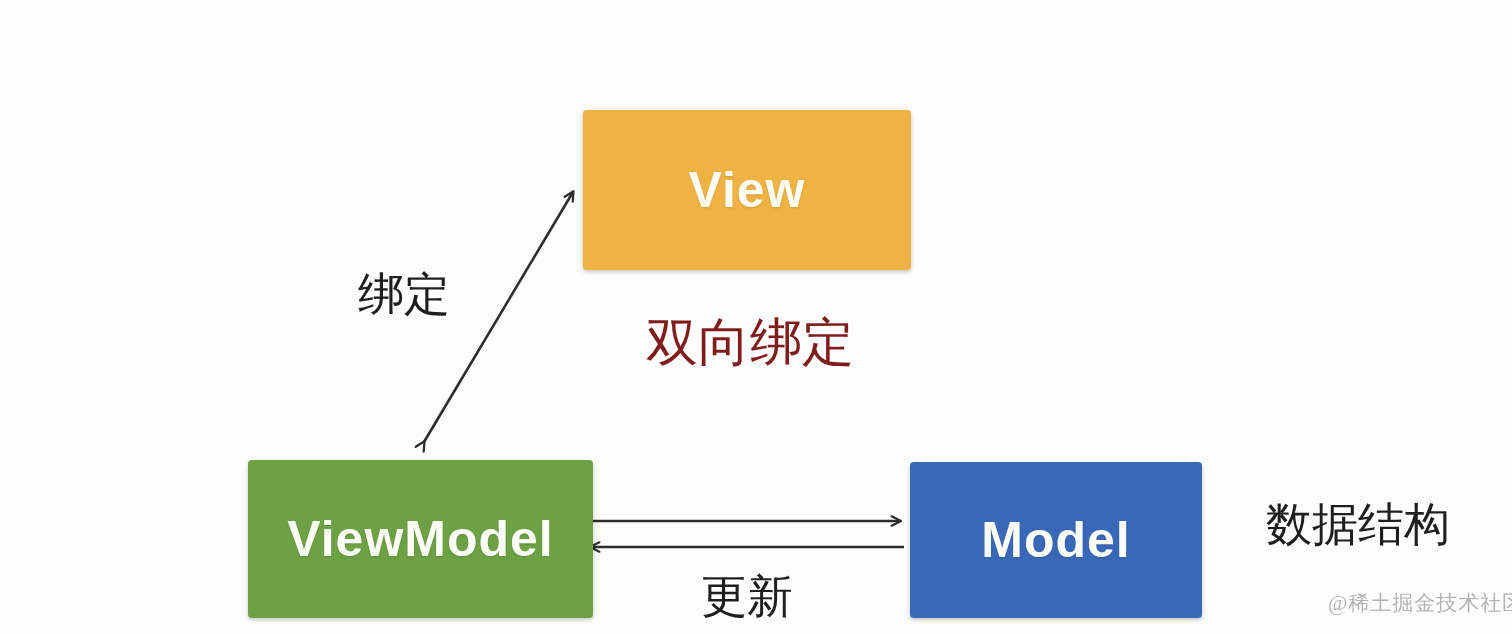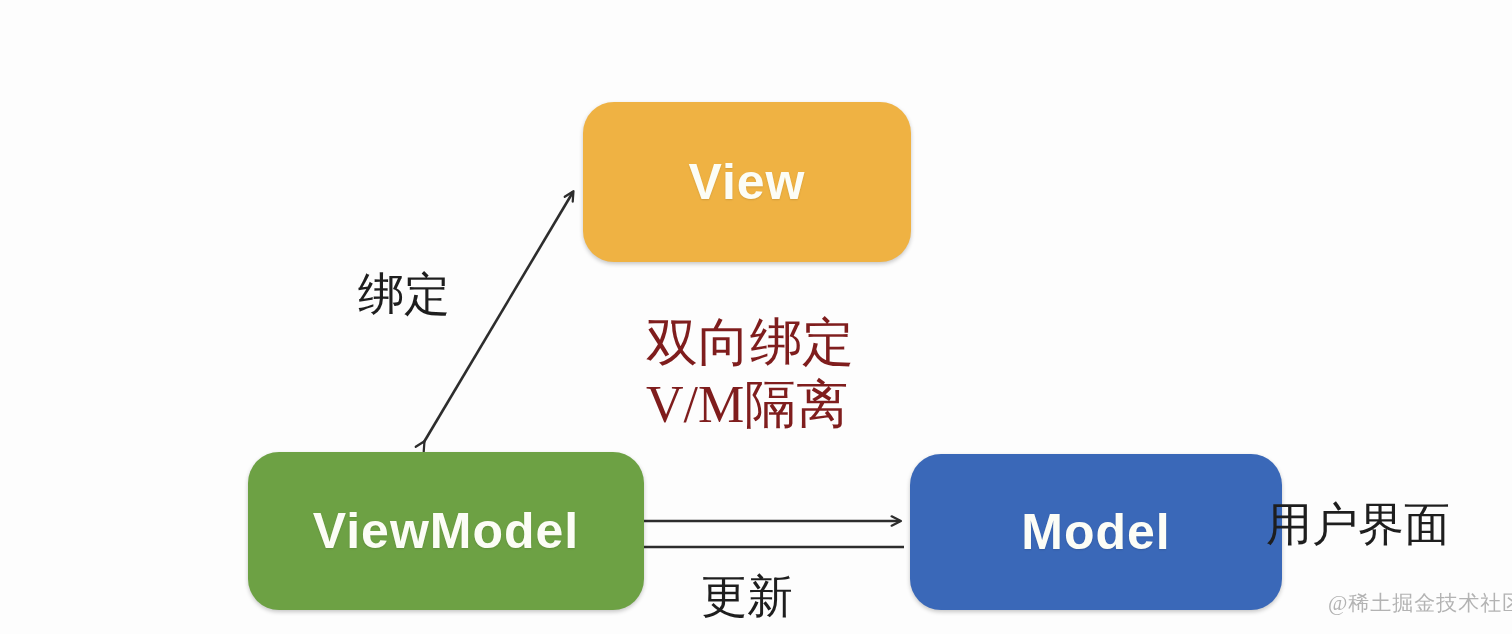--- a/index.html
+++ b/index.html
@@ -17,37 +17,38 @@
   }
   .arrows-layer {
     position: absolute;
     left: 0; top: 0;
     width: 1512px;
     height: 634px;
     pointer-events: none;
   }
   .node {
     position: absolute;
-    border-radius: 31px;
+    border-radius: 4px;
     display: flex;
     align-items: center;
     justify-content: center;
     box-shadow: 0 2px 4px rgba(0,0,0,0.22);
+    margin-top: 8px;
   }
   .node .node-label {
     font-family: "Liberation Sans", sans-serif;
     font-weight: bold;
     font-size: 50px;
     color: #fcfdf6;
     letter-spacing: 1px;
     text-shadow: 0 1px 2px rgba(0,0,0,0.12);
   }
   .node-view      { left: 583px; top: 102px; width: 328px; height: 160px; }
-  .node-viewmodel { left: 248px; top: 452px; width: 396px; height: 158px; }
-  .node-model     { left: 910px; top: 454px; width: 372px; height: 156px; }
+  .node-viewmodel { left: 248px; top: 452px; width: 345px; height: 158px; }
+  .node-model     { left: 910px; top: 454px; width: 292px; height: 156px; }
 
   .annotation, .edge-label, .note-line {
     position: absolute;
     color: #1e1e1e;
     font-size: 46px;
     line-height: 1.1;
     white-space: nowrap;
   }
   .annotation-view      { left: 641px; top: 24px;  font-size: 57px; }
   .annotation-viewmodel { left: 2px;   top: 500px; }
@@ -89,31 +90,30 @@
 
 
   <div class="node node-view" style="background-color: rgb(239, 178, 67);">
     <span class="node-label">View</span>
   </div>
 
   <div class="edge-label edge-label-bind">绑定</div>
 
   <div class="center-note">
     <div class="note-line-inner">双向绑定</div>
-    <div class="note-line-inner">V/M隔离</div>
   </div>
 
 
   <div class="node node-viewmodel" style="background-color: rgb(109, 161, 68);">
     <span class="node-label">ViewModel</span>
   </div>
 
   <div class="node node-model" style="background-color: rgb(58, 104, 184);">
     <span class="node-label">Model</span>
   </div>
 
-  <div class="annotation annotation-model">用户界面</div>
+  <div class="annotation annotation-model">数据结构</div>
 
   <div class="edge-label edge-label-update">更新</div>
 
   <div class="watermark">@稀土掘金技术社区</div>
 
 </div>
 
 </body></html>

